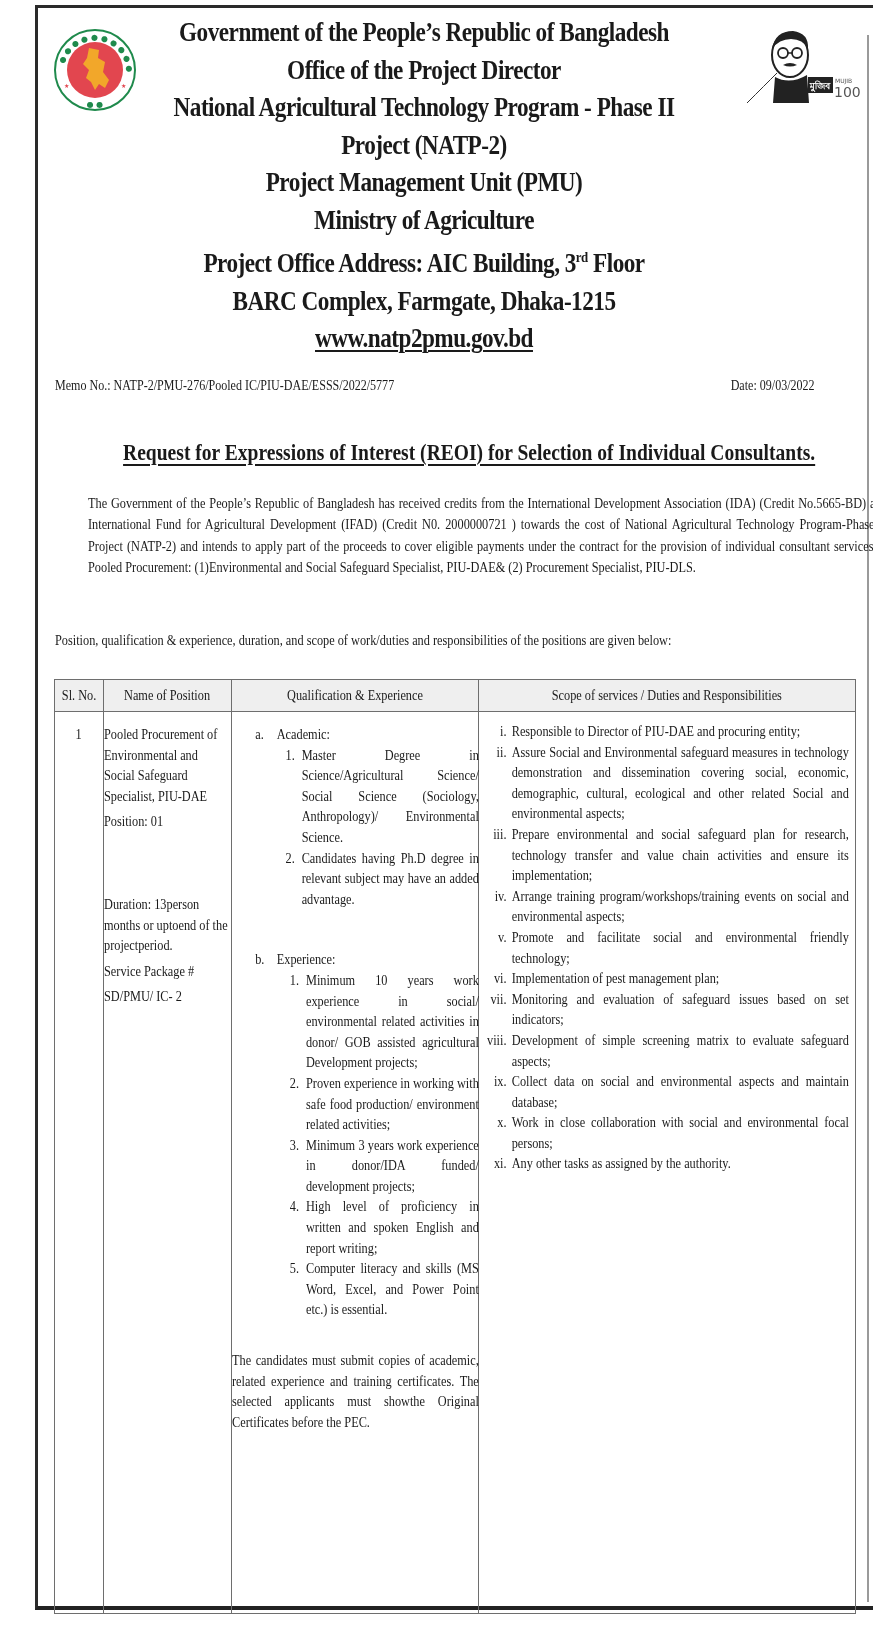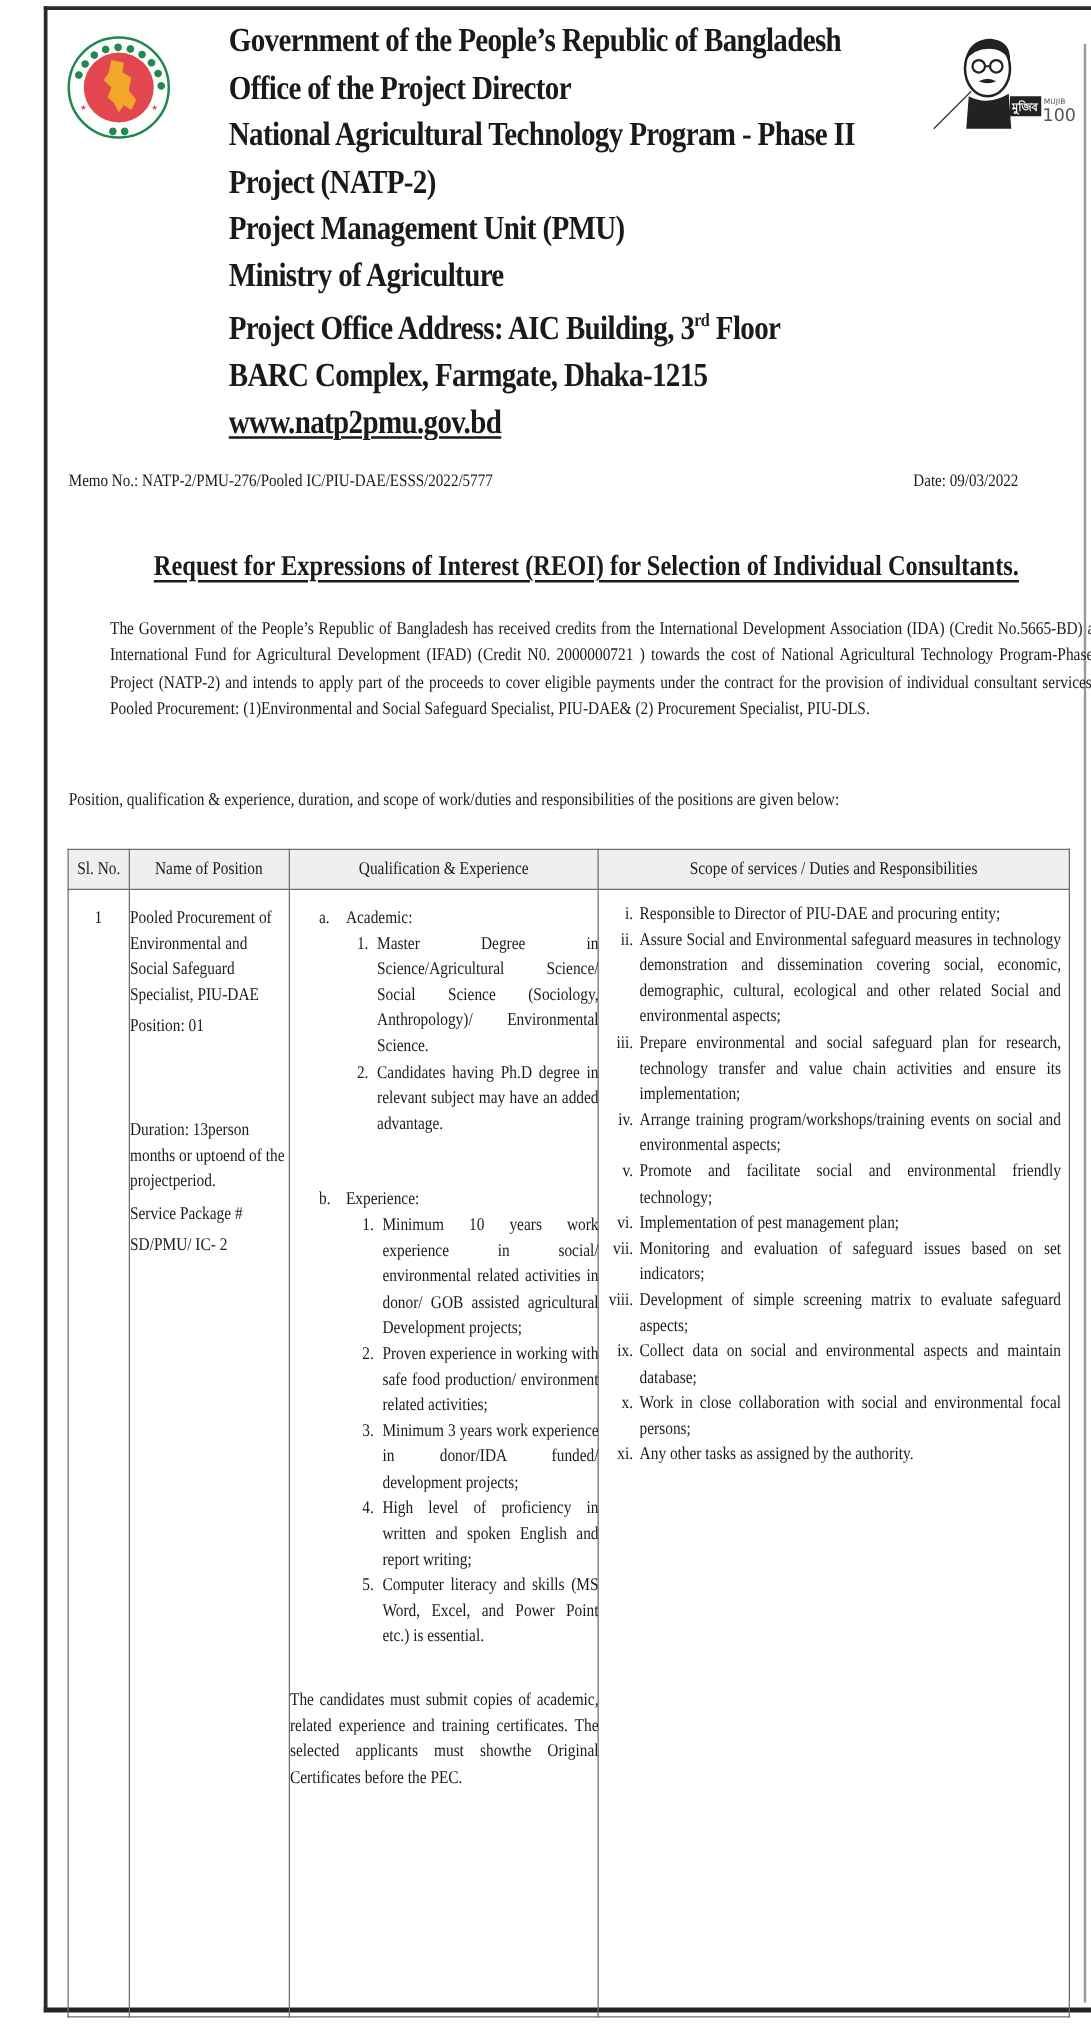--- a/index.html
+++ b/index.html
@@ -6,21 +6,21 @@
   body { width:873px; height:1632px; position:relative; overflow:hidden;
          font-family:"Liberation Serif", serif; color:#1a1a1a; }
   .frame { position:absolute; left:35px; top:5px; width:840px; height:1605px;
            border-top:3px solid #2a2a2a; border-left:3px solid #2a2a2a; border-bottom:4px solid #222;
            box-sizing:border-box; }
   .right-rule { position:absolute; left:867px; top:35px; width:2px; height:1567px; background:#9a9a9a; }
 
   .logo-left { position:absolute; left:53px; top:28px; width:84px; height:84px; }
   .logo-right { position:absolute; left:745px; top:25px; width:115px; height:82px; }
 
-  .header { position:absolute; left:141px; top:14px; width:600px; }
+  .header { position:absolute; left:124px; top:14px; width:600px; text-align:center; }
   .header .line { font-weight:bold; font-size:27px; line-height:37.5px; letter-spacing:-0.6px;
                   transform:scaleX(0.86); transform-origin:center; white-space:nowrap; }
   .header .line sup { font-size:15px; }
   .header .url { text-decoration:underline; text-decoration-thickness:2px; text-underline-offset:3px; }
 
   .memo { position:absolute; left:55px; top:378px; font-size:14px; transform:scaleX(0.86); transform-origin:left; white-space:nowrap; }
   .date { position:absolute; right:58px; top:378px; font-size:14px; transform:scaleX(0.86); transform-origin:right; white-space:nowrap; }
 
   .title { position:absolute; left:62px; top:440px; width:780px; text-align:left;
            font-weight:bold; font-size:23px; white-space:nowrap; }

